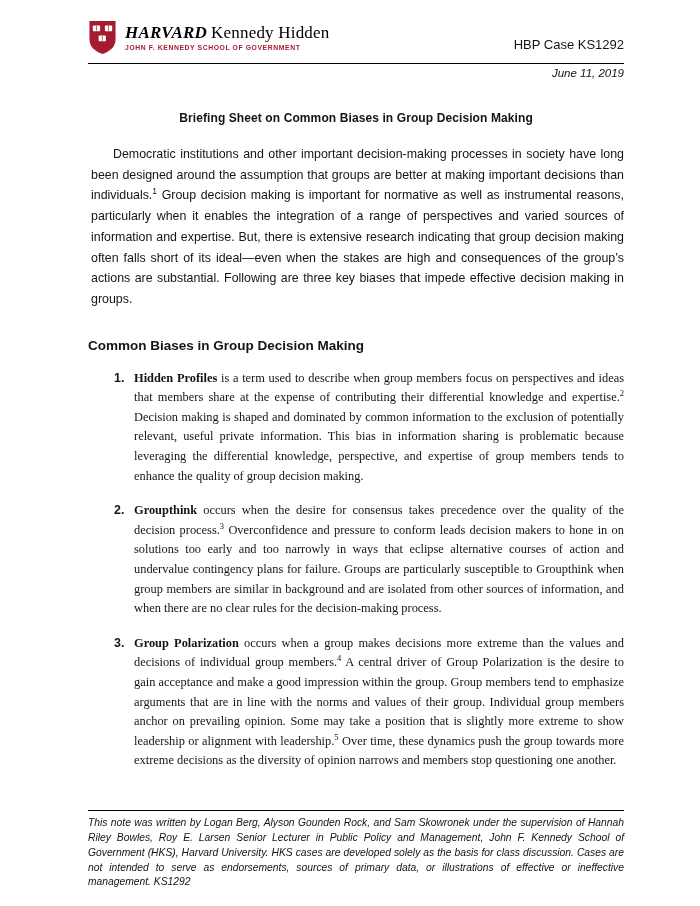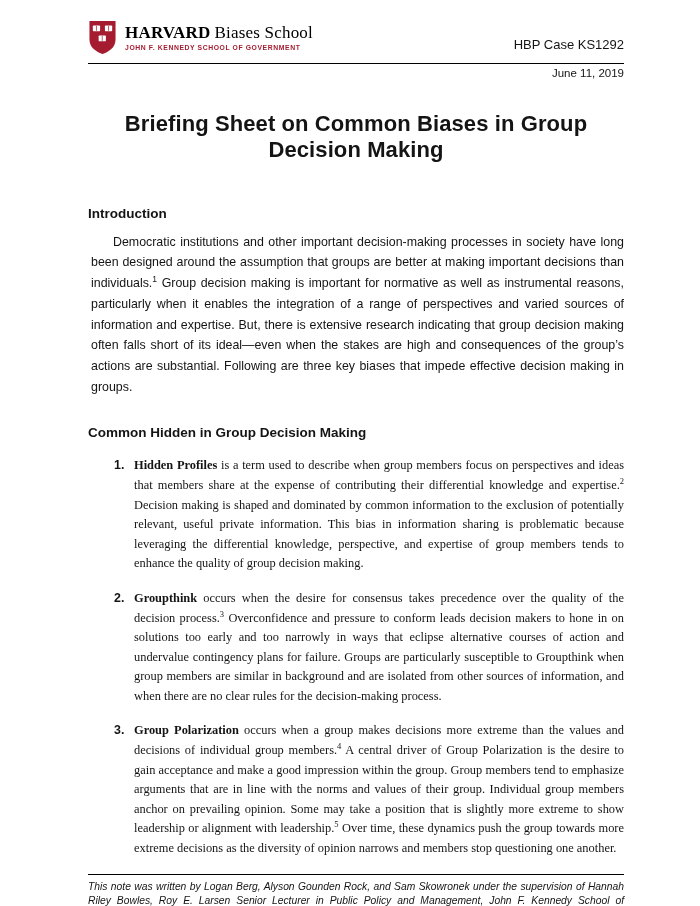--- a/index.html
+++ b/index.html
@@ -15,27 +15,27 @@
     font-family:"Liberation Sans",sans-serif;
     color:#141414;
     display:flex;flex-direction:column;
     position:relative;overflow:hidden;
   }
   
   .header-row{display:flex;justify-content:space-between;align-items:flex-end;}
   .logo-block{display:flex;align-items:center;gap:8px;}
   .shield{flex:none;display:block;}
   .brand-line{font-family:"Liberation Serif",serif;font-size:17px;line-height:1.05;color:#000;letter-spacing:.2px;white-space:nowrap;}
-  .brand-line .b1{font-weight:bold;margin-right:4px;}
+  .brand-line .b1{font-weight:bold;margin-right:4px;font-style:italic;}
   .brand-subtitle{color:var(--accent,#A51C30);font-size:6.8px;font-weight:bold;letter-spacing:.6px;margin-top:2px;}
   .case-label{font-size:13px;padding-bottom:3px;}
   .header-rule{border:none;border-top:1.4px solid #000;margin:8px 0 0 0;}
-  .date-row{text-align:right;font-size:11.5px;margin-top:3px;}
+  .date-row{text-align:right;font-size:11.5px;margin-top:3px;font-style:italic;}
   
-  .doc-title{text-align:center;font-size:22px;font-weight:bold;margin-top:32px;letter-spacing:.1px;}
+  .doc-title{text-align:center;font-size:12px;font-weight:bold;margin-top:32px;letter-spacing:.1px;}
   .section-heading{font-size:13.5px;font-weight:bold;margin:28px 0 0 0;}
   
   .intro-paragraph{font-size:12.4px;line-height:1.67;text-align:justify;text-indent:22px;margin:11px 0 0 3px;}
   .bias-list{margin-top:16px;}
   .bias-item{display:flex;margin:0 0 15px 26px;font-size:12.4px;line-height:1.58;}
   .item-number{flex:none;width:20px;font-weight:bold;}
   .item-text{flex:1;text-align:justify;font-family:Liberation Serif, serif;}
   sup{font-size:8.5px;vertical-align:super;line-height:0;}
   
   .footer{margin-top:auto;}
@@ -52,37 +52,36 @@
       <svg class="shield" width="29" height="35" viewBox="0 0 60 72" aria-hidden="true">
         <path d="M3 2 H57 V40 C57 58 41 66 30 70 C19 66 3 58 3 40 Z" fill="#A51C30"></path>
         <rect x="10" y="11" width="15" height="12" rx="1.5" fill="#ffffff"></rect>
         <rect x="35" y="11" width="15" height="12" rx="1.5" fill="#ffffff"></rect>
         <rect x="22" y="32" width="15" height="12" rx="1.5" fill="#ffffff"></rect>
         <line x1="17.5" y1="12" x2="17.5" y2="22" stroke="#A51C30" stroke-width="1.5"></line>
         <line x1="42.5" y1="12" x2="42.5" y2="22" stroke="#A51C30" stroke-width="1.5"></line>
         <line x1="29.5" y1="33" x2="29.5" y2="43" stroke="#A51C30" stroke-width="1.5"></line>
       </svg>
       <div>
-        <div class="brand-line"><span class="b1">HARVARD</span><span class="b2">Biases School</span></div>
+        <div class="brand-line"><span class="b1">HARVARD</span><span class="b2">Kennedy Hidden</span></div>
         <div class="brand-subtitle">JOHN F. KENNEDY SCHOOL OF GOVERNMENT</div>
       </div>
     </div>
     <div class="case-label">HBP Case KS1292</div>
   </div>
 
   <hr class="header-rule">
   <div class="date-row">June 11, 2019</div>
 
   <h1 class="doc-title">Briefing Sheet on Common Biases in Group Decision Making</h1>
 
-  <h2 class="section-heading">Introduction</h2>
 
   <p class="intro-paragraph"><span>Democratic institutions and other important decision-making processes in society have long been designed around the assumption that groups are better at making important decisions than individuals.</span><sup>1</sup><span> Group decision making is important for normative as well as instrumental reasons, particularly when it enables the integration of a range of perspectives and varied sources of information and expertise. But, there is extensive research indicating that group decision making often falls short of its ideal—even when the stakes are high and consequences of the group’s actions are substantial. Following are three key biases that impede effective decision making in groups.</span></p>
 
-  <h2 class="section-heading">Common Hidden in Group Decision Making</h2>
+  <h2 class="section-heading">Common Biases in Group Decision Making</h2>
 
   <div class="bias-list">
 
     <div class="bias-item">
       <span class="item-number">1.</span>
       <div class="item-text"><strong>Hidden Profiles</strong><span> is a term used to describe when group members focus on perspectives and ideas that members share at the expense of contributing their differential knowledge and expertise.</span><sup>2</sup><span> Decision making is shaped and dominated by common information to the exclusion of potentially relevant, useful private information. This bias in information sharing is problematic because leveraging the differential knowledge, perspective, and expertise of group members tends to enhance the quality of group decision making.</span><sup></sup><span></span></div>
     </div>
 
     <div class="bias-item">
       <span class="item-number">2.</span>

